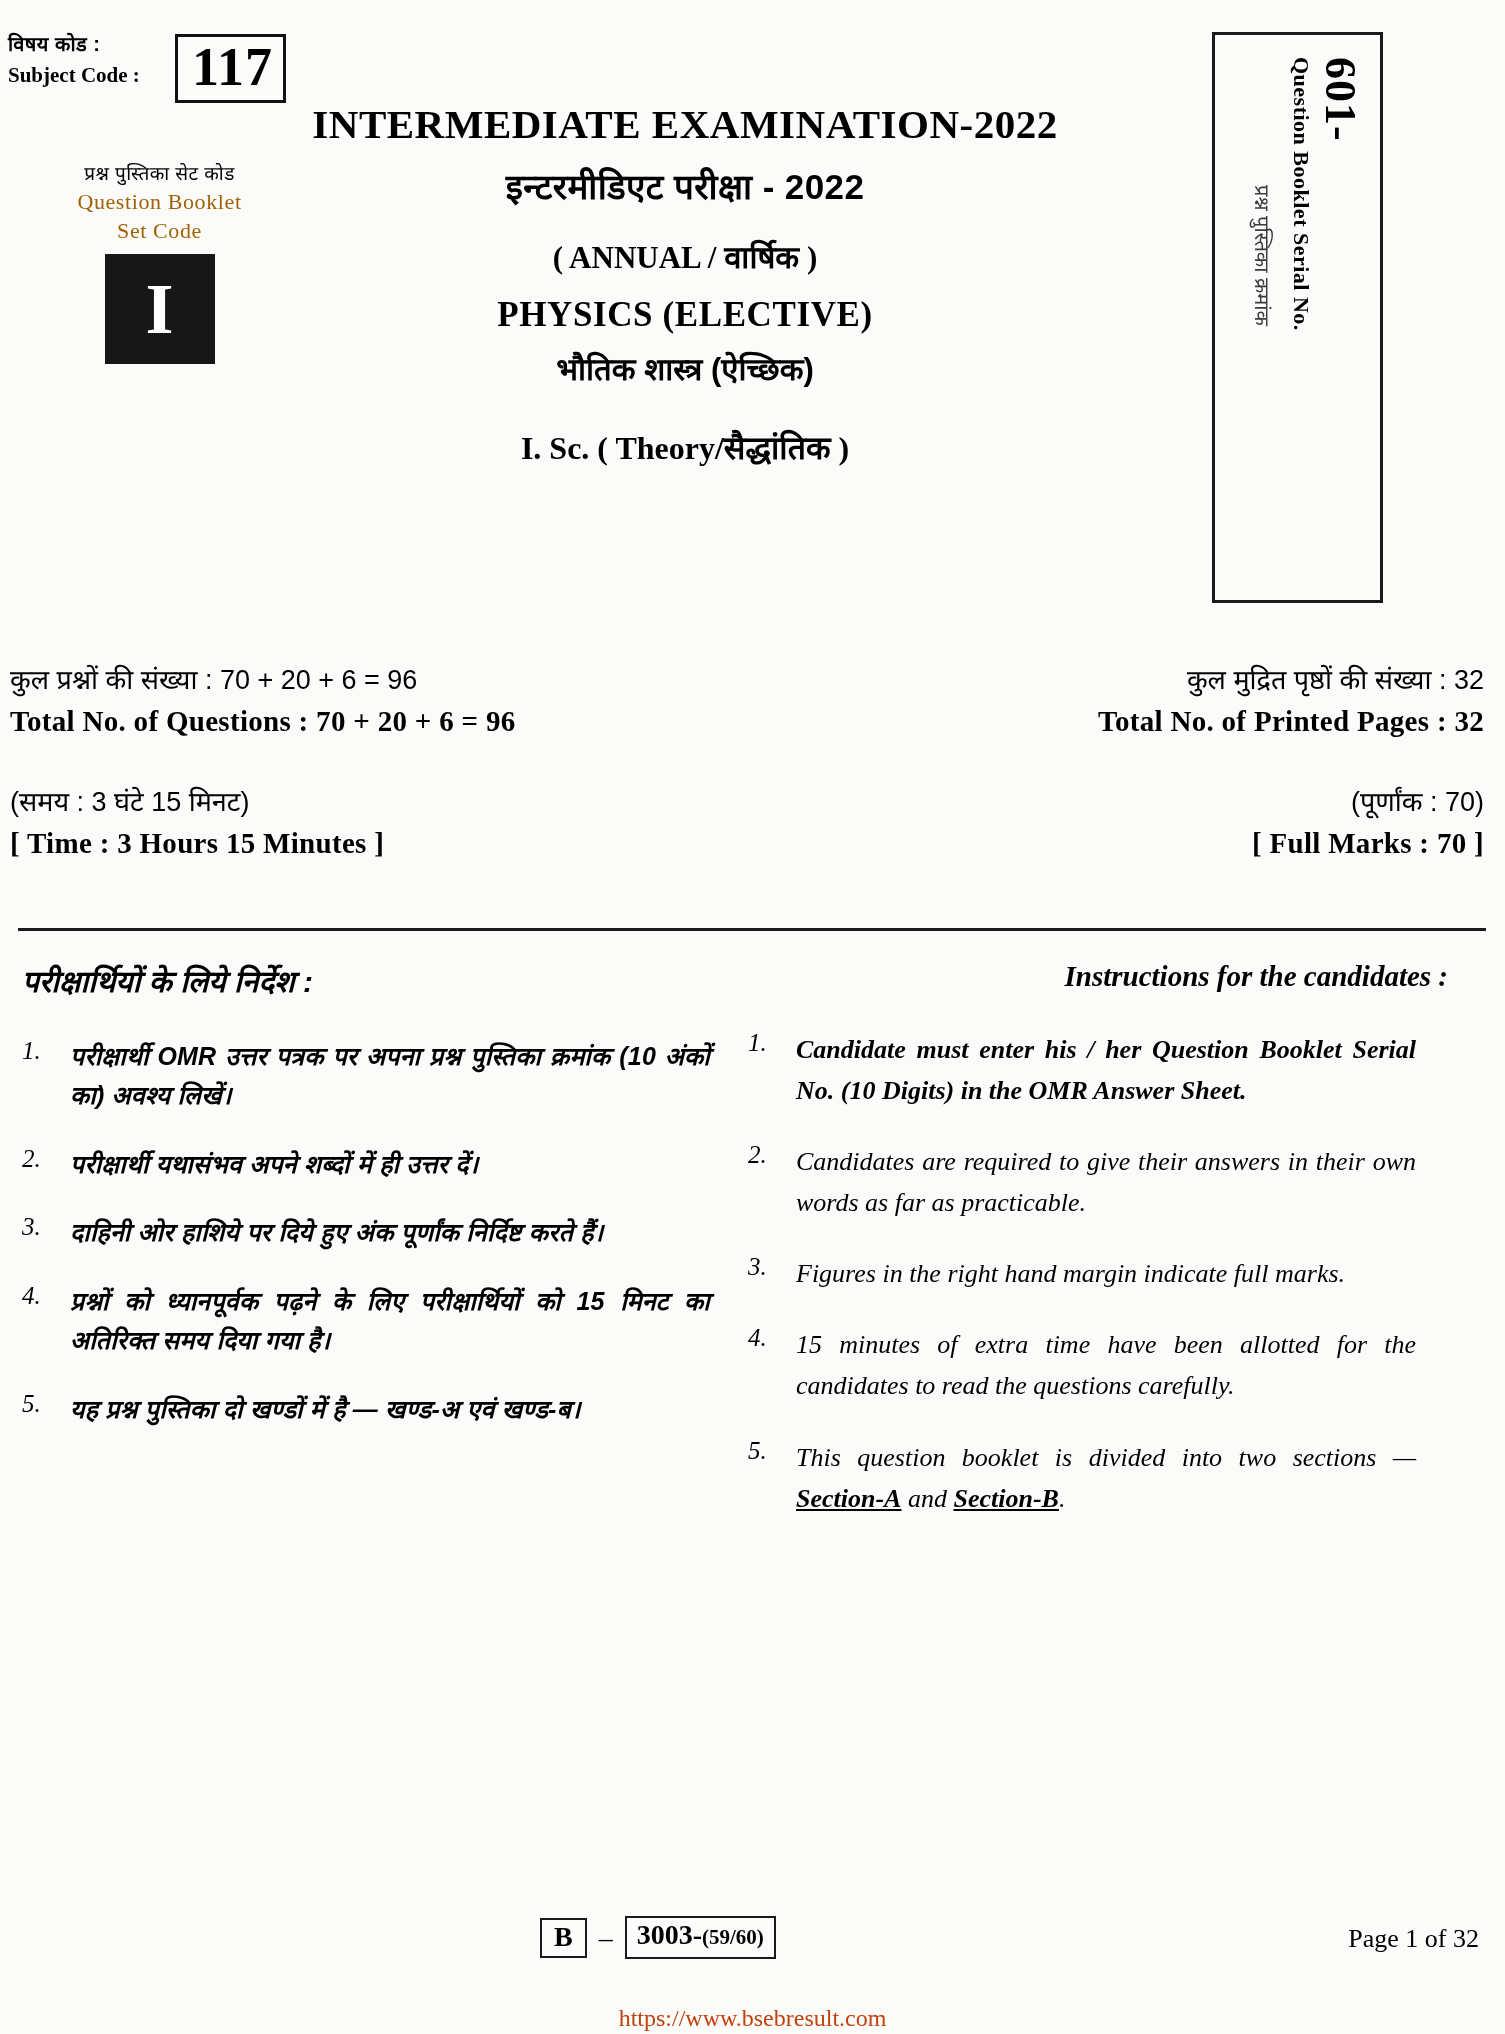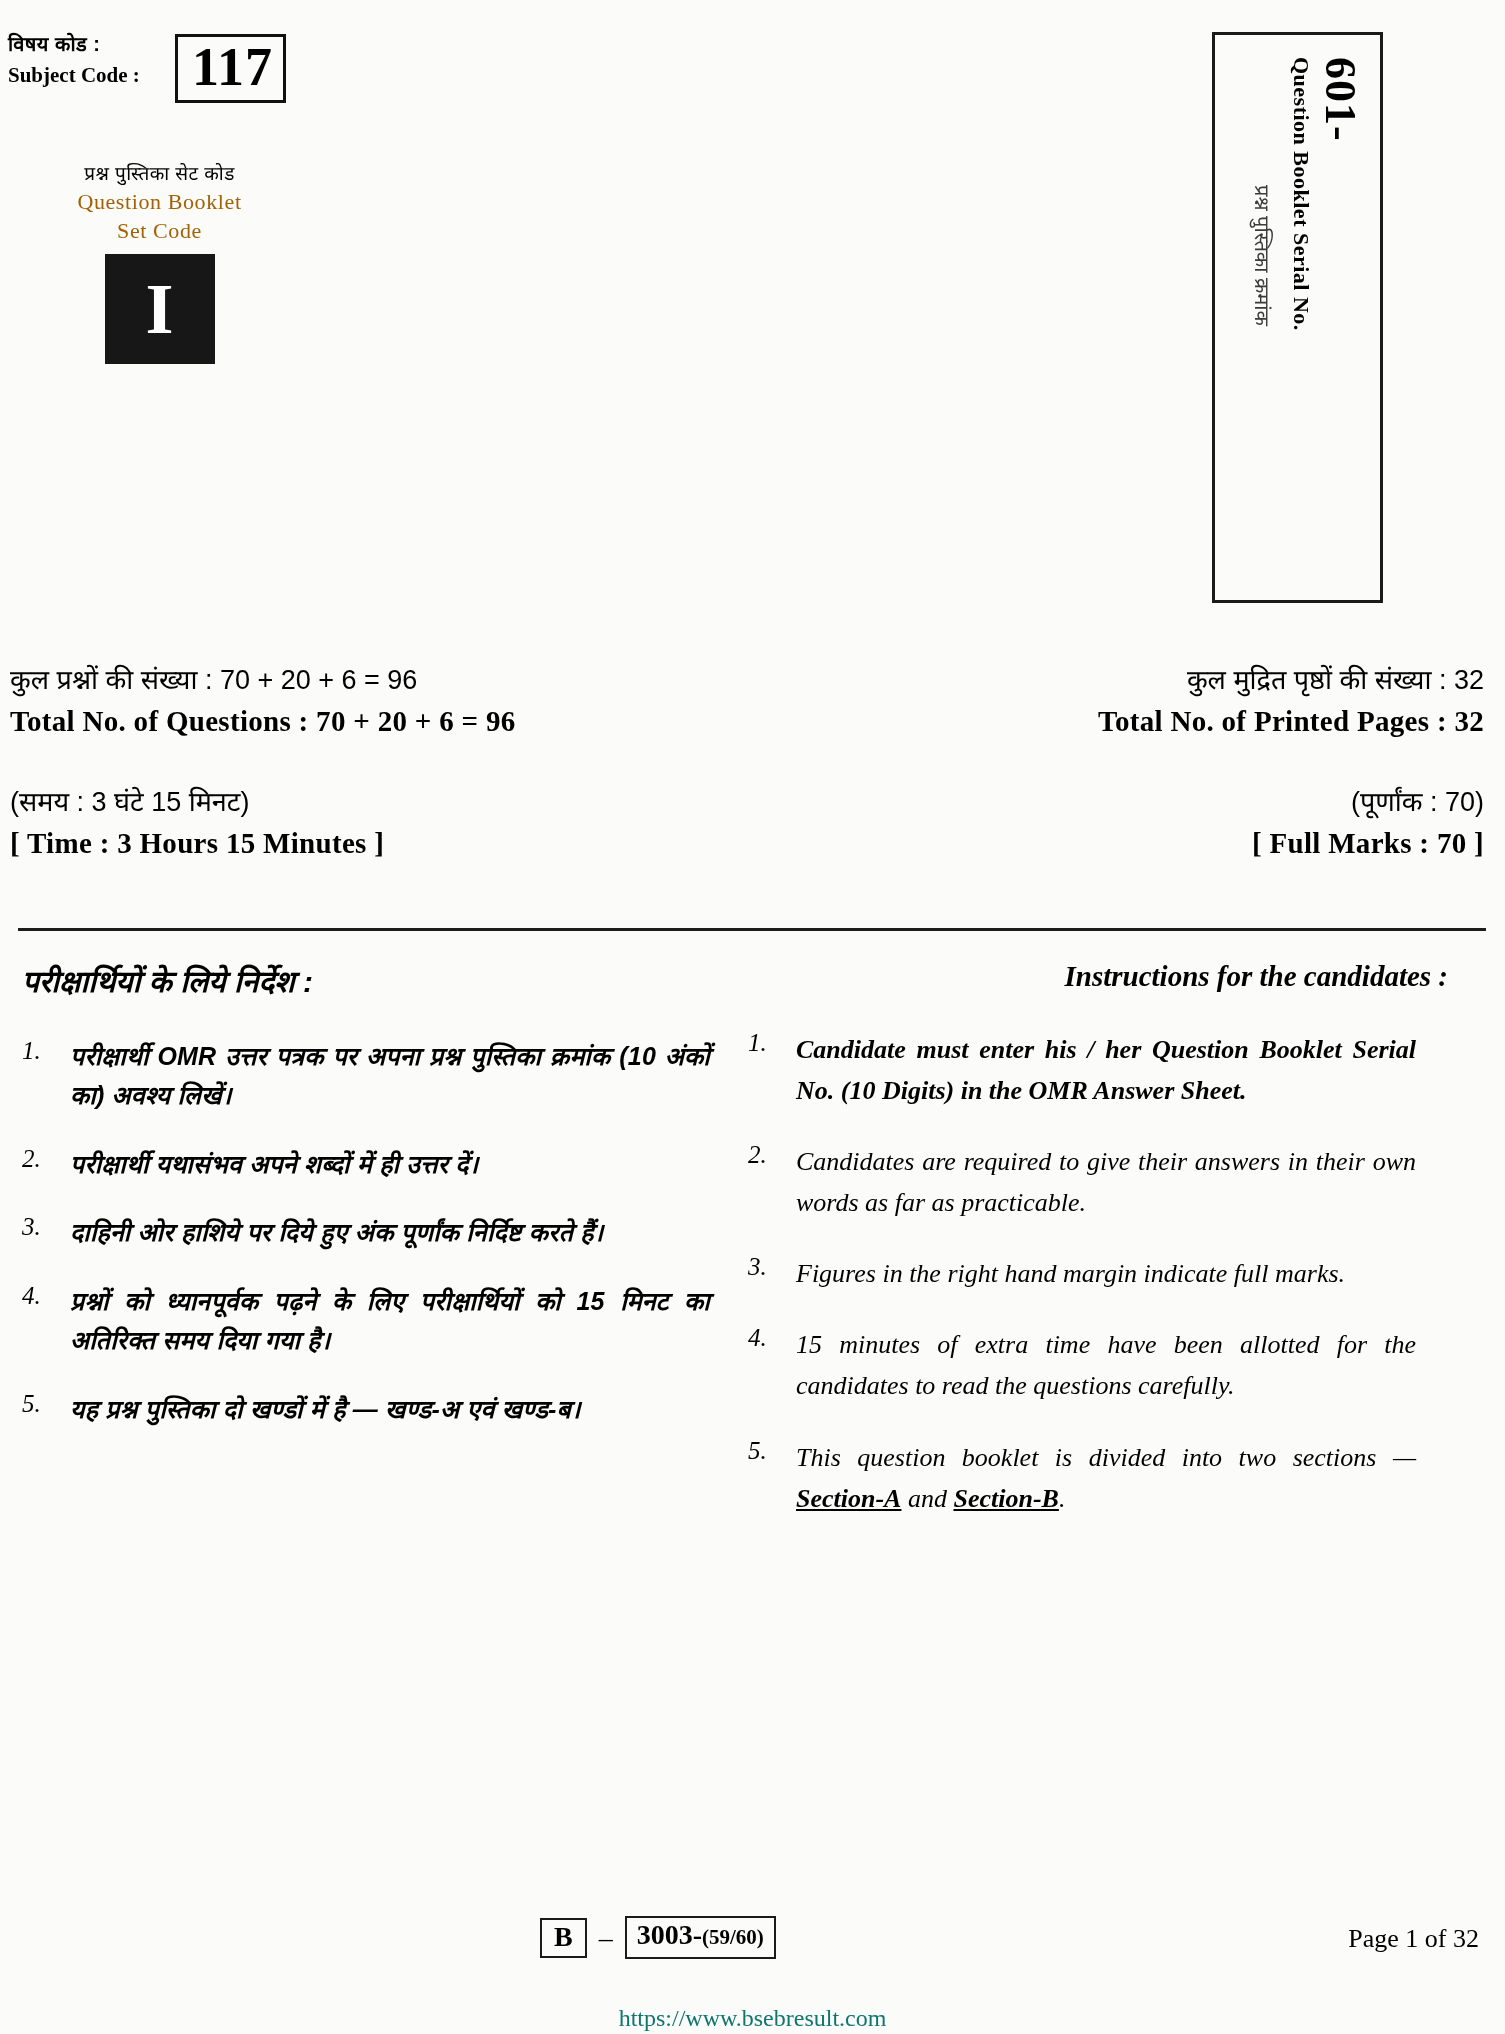--- a/index.html
+++ b/index.html
@@ -331,41 +331,49 @@
     font-size: 26px;
   }
   .f-url {
     position: absolute;
     left: 0;
     bottom: 2px;
     width: 1505px;
     text-align: center;
     font-family: "Liberation Serif", serif;
     font-size: 24px;
-    color: #0f766e;
+    color: #c2410c;
   }
 </style>
 </head>
 <body>
 
 <div class="page">
 
   <div class="subject-code-block">
     <div class="sc-line-hi">विषय कोड :</div>
     <div class="sc-line-en">Subject Code :</div>
   </div>
   <div class="sc-box">117</div>
 
   <div class="set-code-block">
     <div class="set-code-hi">प्रश्न पुस्तिका सेट कोड</div>
     <div class="set-code-en1">Question Booklet</div>
     <div class="set-code-en2">Set Code</div>
     <div class="set-code-square">I</div>
   </div>
 
+  <div class="title-block">
+    <div class="t-main">INTERMEDIATE EXAMINATION-2022</div>
+    <div class="t-main-hi">इन्टरमीडिएट परीक्षा - 2022</div>
+    <div class="t-annual">( ANNUAL / वार्षिक )</div>
+    <div class="t-subject">PHYSICS (ELECTIVE)</div>
+    <div class="t-subject-hi">भौतिक शास्त्र (ऐच्छिक)</div>
+    <div class="t-theory">I. Sc. ( Theory/सैद्धांतिक )</div>
+  </div>
 
   <div class="serial-box">
     <div class="serial-num">601-</div>
     <div class="serial-label-en">Question Booklet Serial No.</div>
     <div class="serial-label-hi">प्रश्न पुस्तिका क्रमांक</div>
   </div>
 
   <div class="meta">
     <div class="meta-left">
       <div class="m-hi">कुल प्रश्नों की संख्या : 70 + 20 + 6 = 96</div>

